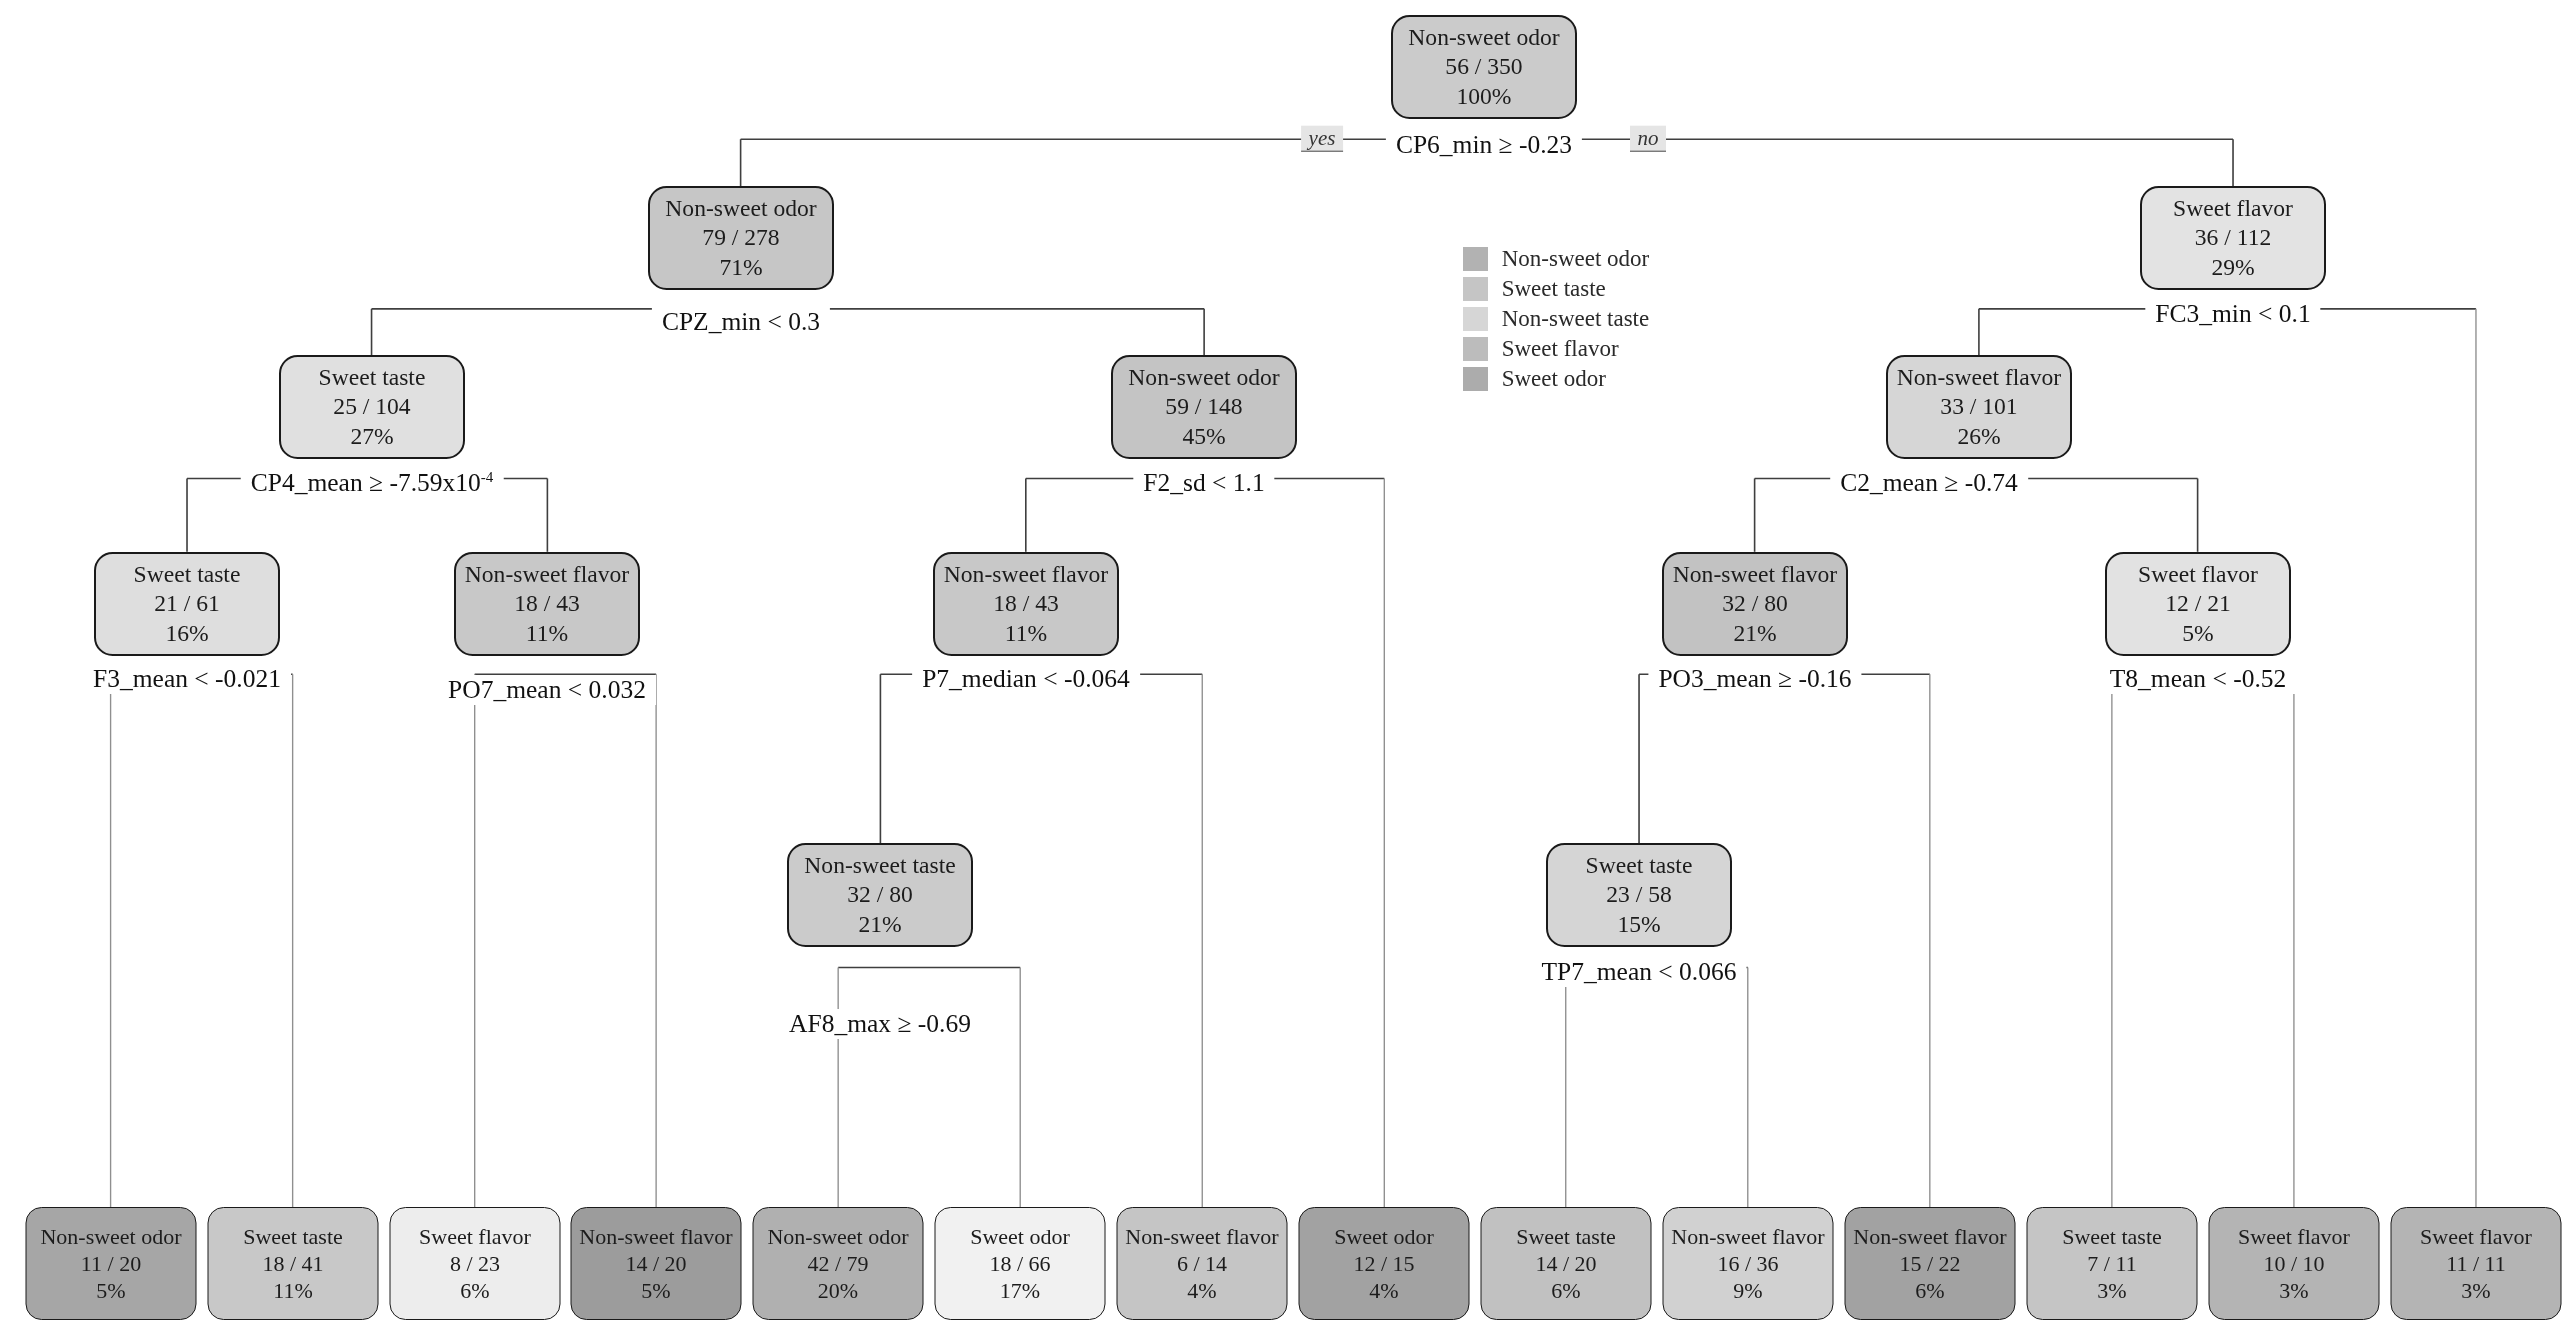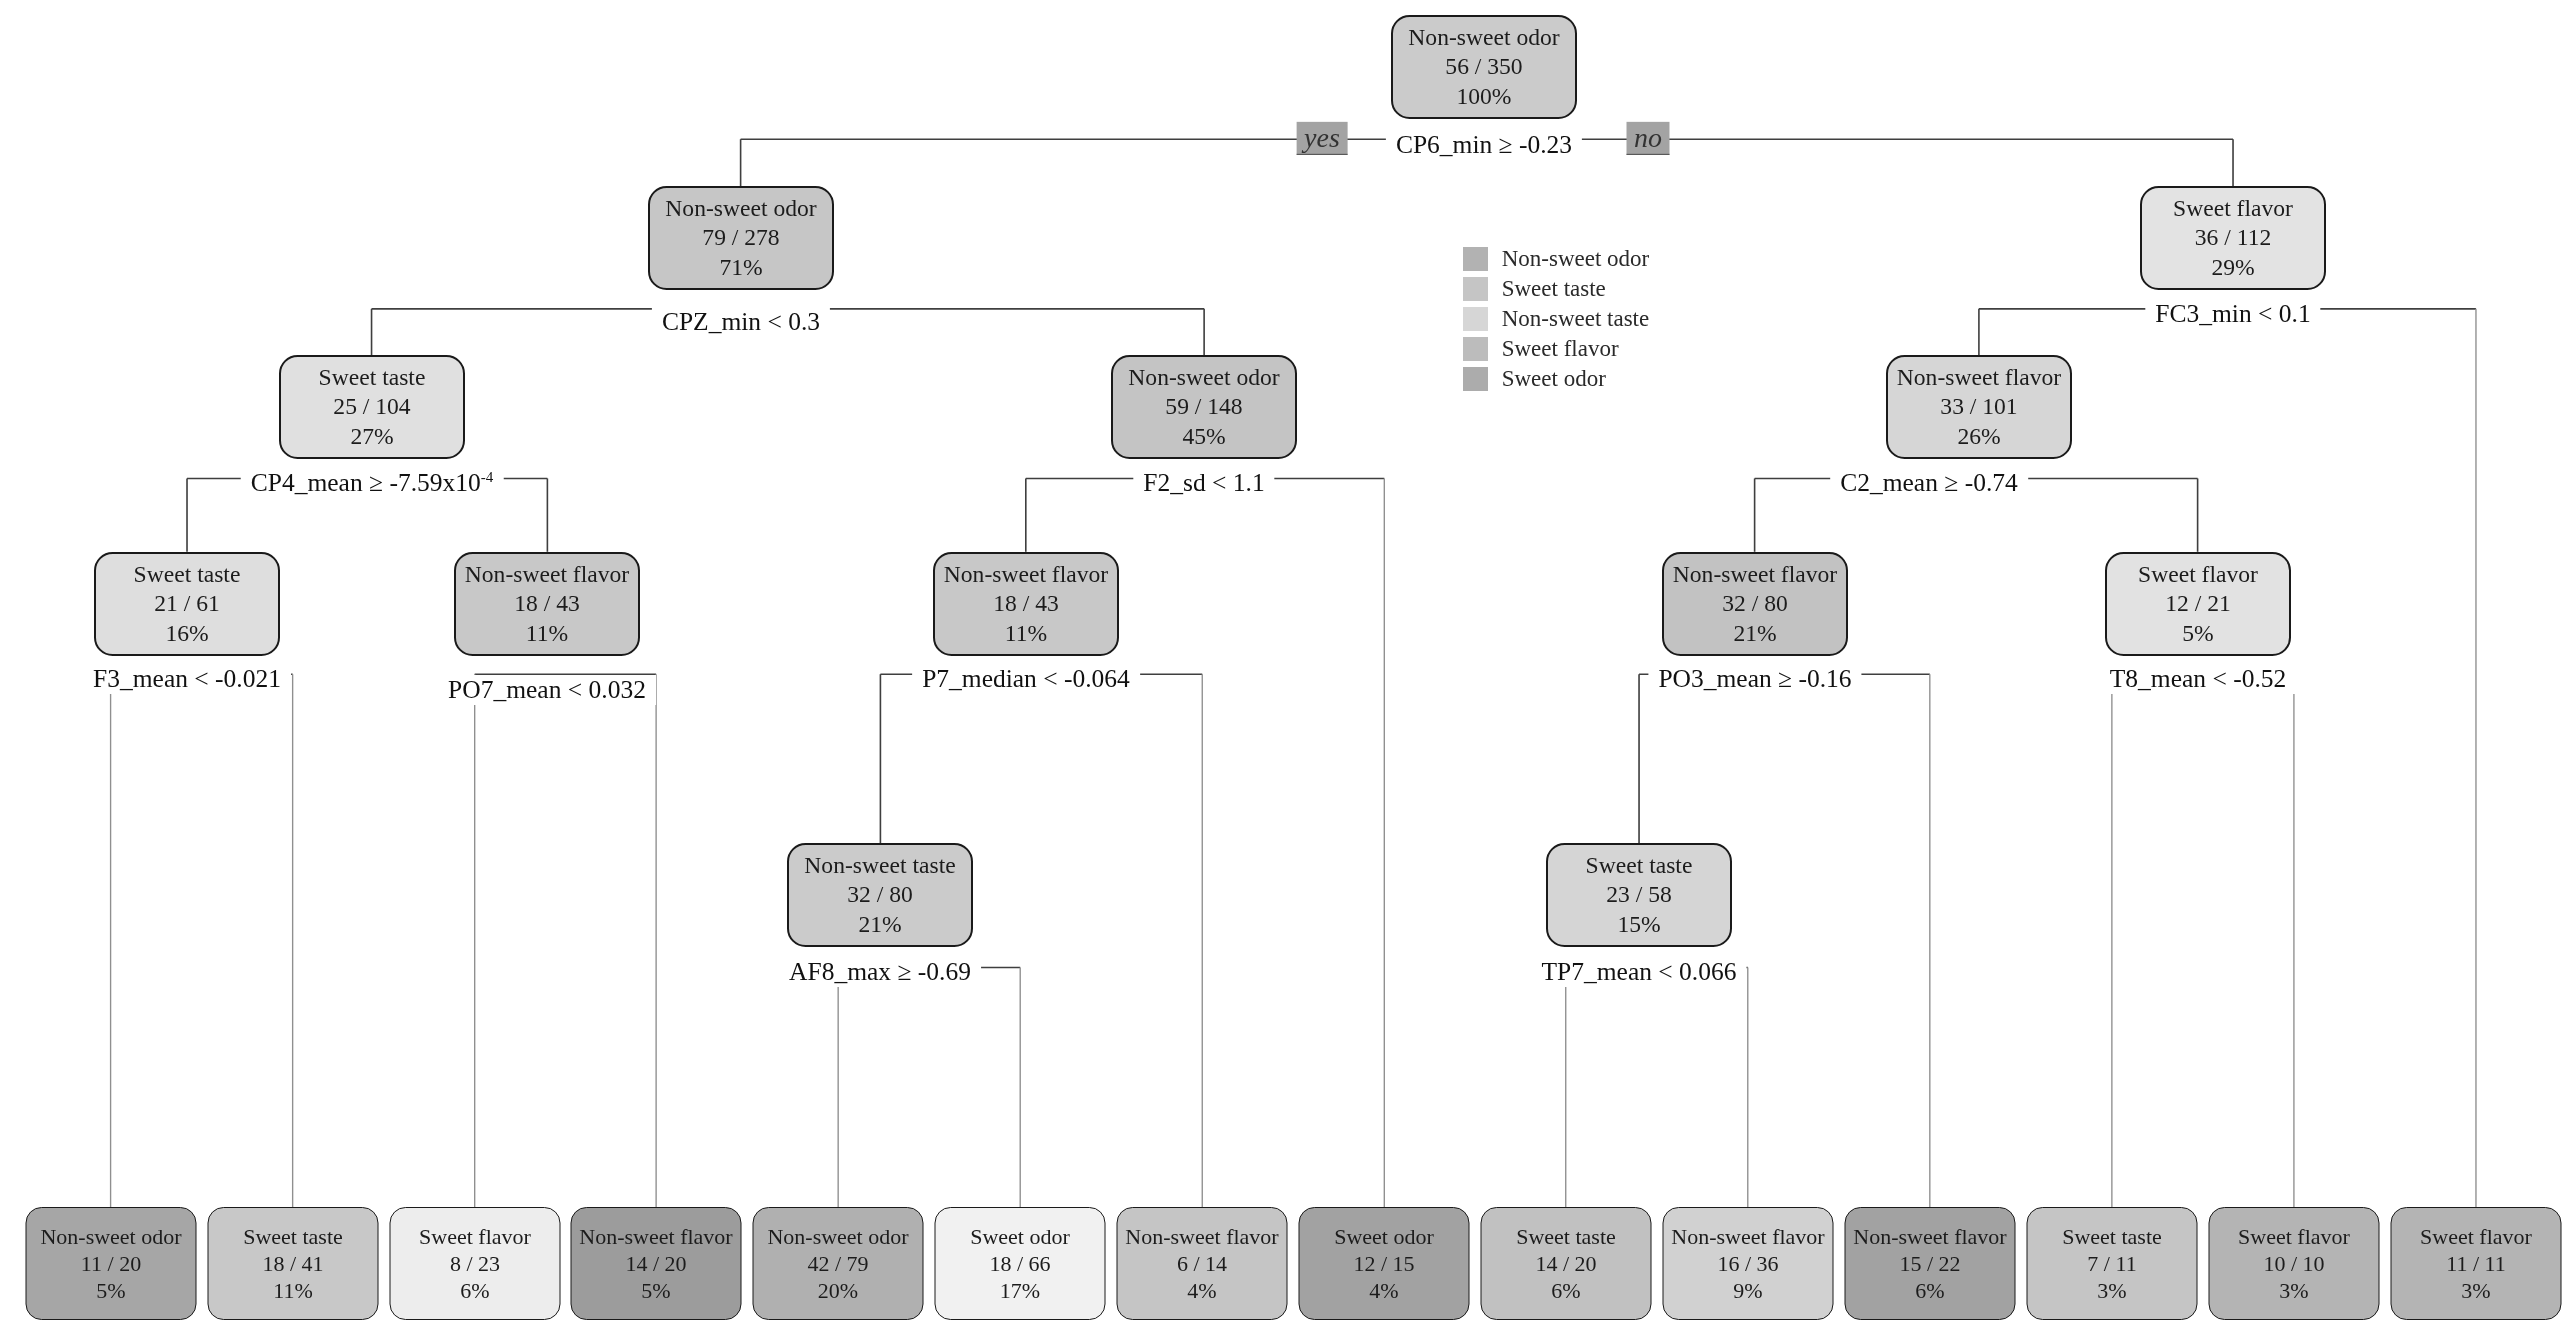--- a/index.html
+++ b/index.html
@@ -31,22 +31,22 @@
     transform:translate(-50%,-50%);
     background:#ffffff;
     font-weight:normal;font-size:25.5px;color:#111;
     padding:0 10px;white-space:nowrap;
   }
   .split sup{font-size:15px;}
 
   .yesno{
     position:absolute;z-index:4;
     transform:translate(-50%,-55%);
-    background:#a3a3a3;
-    font-style:italic;font-size:28px;color:#333;
+    background:#e5e5e5;
+    font-style:italic;font-size:21px;color:#333;
     padding:0 7.5px;border-bottom:1.6px solid #4a4a4a;
     white-space:nowrap;
   }
 
   .legend{position:absolute;z-index:3;}
   .lrow{display:flex;align-items:center;height:30px;}
   .sw{display:inline-block;width:25px;height:23.6px;margin-right:13.7px;flex:0 0 auto;}
   .ltext{font-size:23px;color:#2a2a2a;white-space:nowrap;}
 </style>
 </head>
@@ -176,21 +176,21 @@
     <div>12 / 21</div>
     <div>5%</div>
   </div>
   <div class="split" style="left:2198px;top:679px"><span>T8_mean &lt; -0.52</span><sup></sup></div>
 
   <div class="tnode" style="left: 880px; top: 843px; background-color: rgb(203, 203, 203);">
     <div>Non-sweet taste</div>
     <div>32 / 80</div>
     <div>21%</div>
   </div>
-  <div class="split" style="left:880px;top:972px"><span>AF8_max ≥ -0.69</span><sup></sup></div>
+  <div class="split" style="left:880px;top:1024px"><span>AF8_max ≥ -0.69</span><sup></sup></div>
 
   <div class="tnode" style="left: 1639px; top: 843px; background-color: rgb(213, 213, 213);">
     <div>Sweet taste</div>
     <div>23 / 58</div>
     <div>15%</div>
   </div>
   <div class="split" style="left:1639px;top:972px"><span>TP7_mean &lt; 0.066</span><sup></sup></div>
 
   <div class="tnode leaf" style="left: 111px; top: 1207px; background-color: rgb(166, 166, 166);">
     <div>Non-sweet odor</div>

